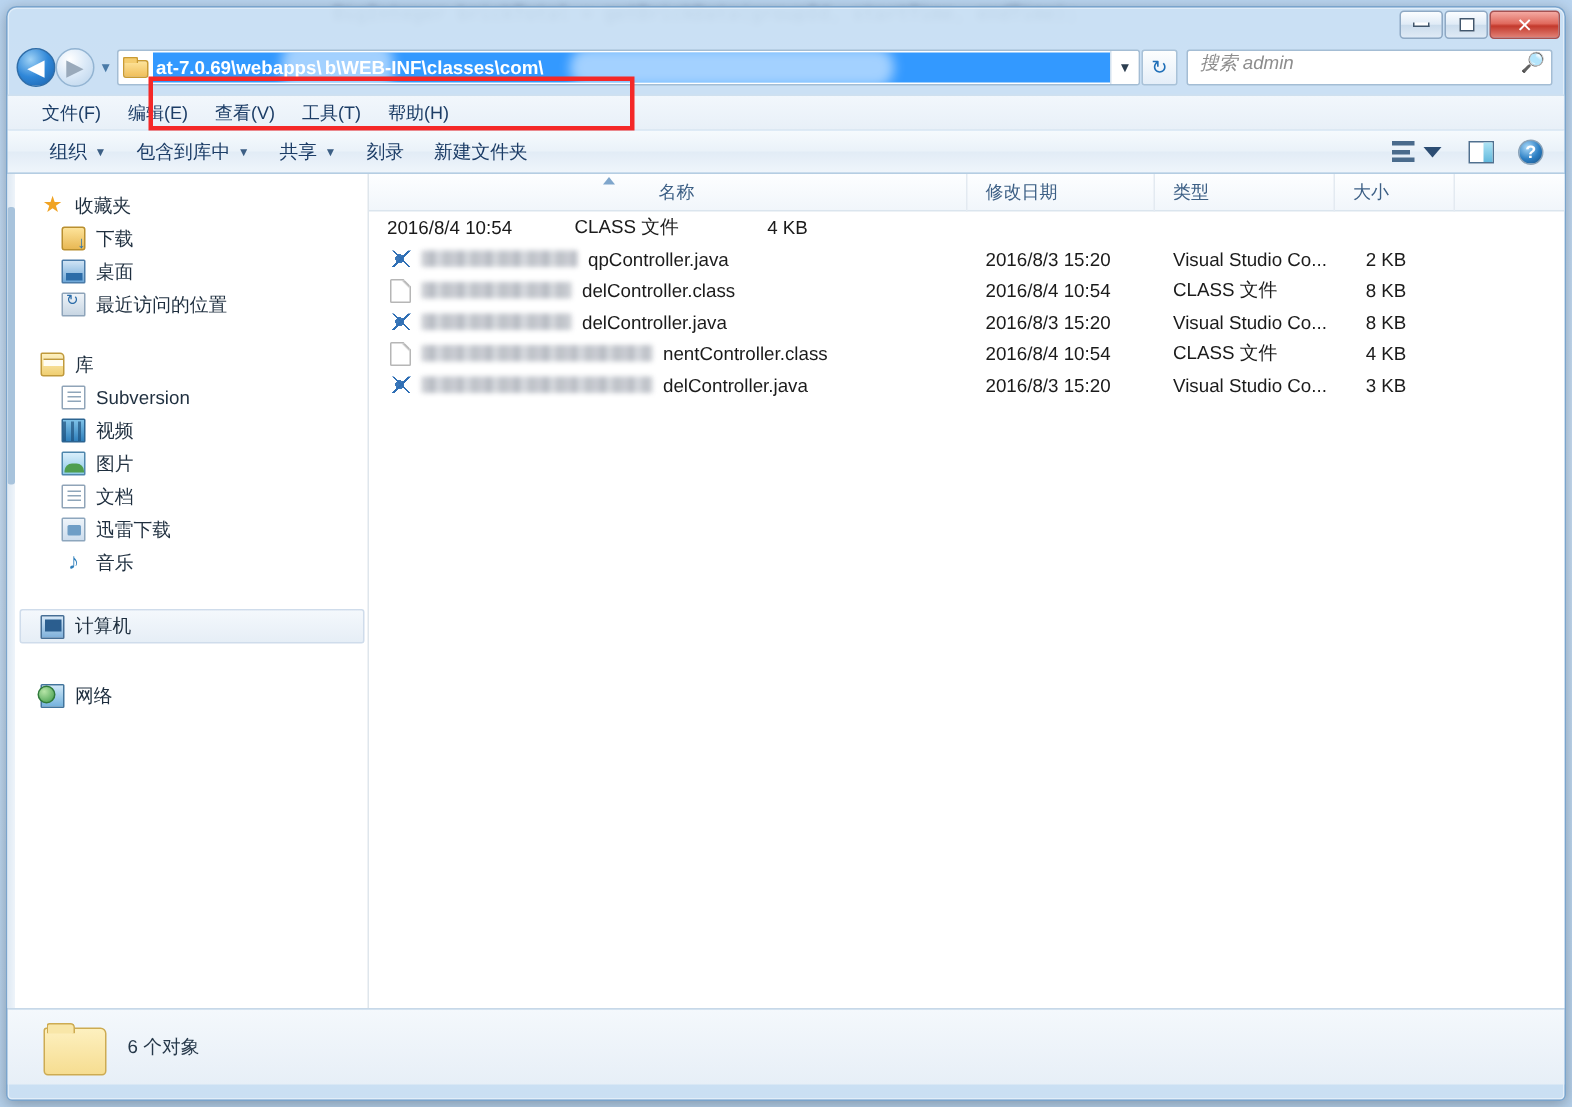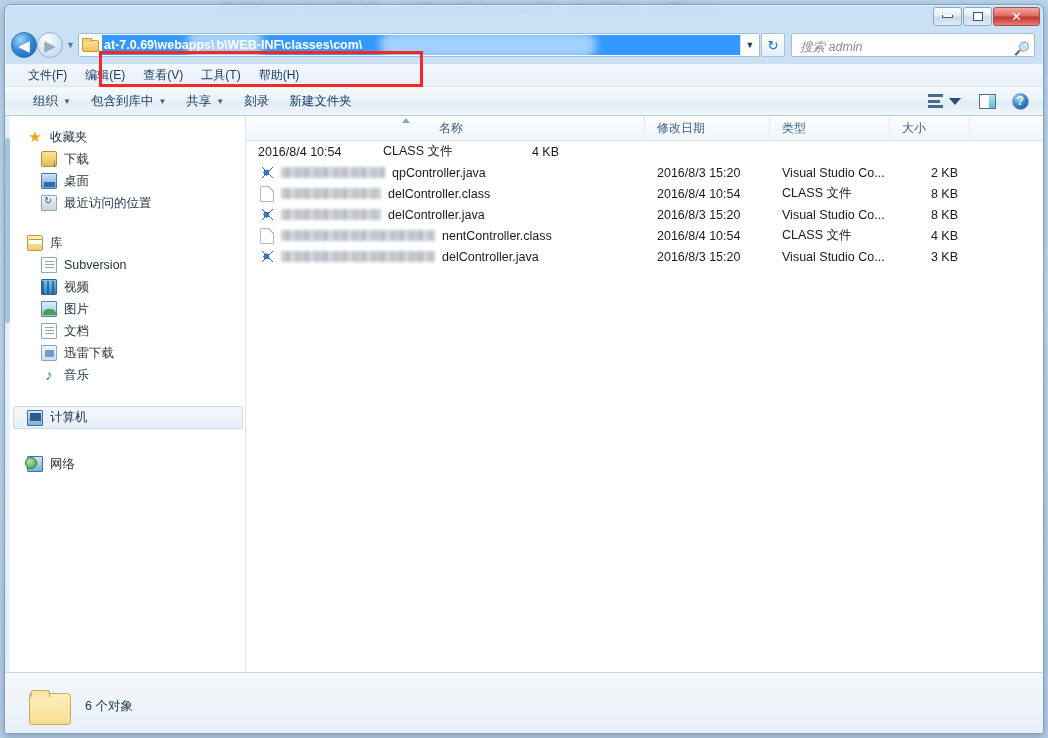--- a/index.html
+++ b/index.html
@@ -103,21 +103,21 @@
     font-size: 9px; color: #2c3e50; background: #fff; border-left: 1px solid #d4e2ef;
   }
   #refreshbtn {
     width: 24px; height: 24px; flex: none; margin-left: 1px;
     display: flex; align-items: center; justify-content: center;
     border: 1px solid #a9c2d8; border-radius: 2px; font-size: 13px; color: #1f6fb8;
     background: linear-gradient(180deg,#fdfefe,#e4eef8);
   }
   #searchbox {
     width: 244px; height: 24px; flex: none; margin-left: 6px;
-    display: flex; align-items: flex-end; background: #fff;
+    display: flex; align-items: flex-start; background: #fff;
     border: 1px solid #a4bdd4; border-radius: 2px; padding: 0 4px 0 8px;
   }
   #searchbox .sph { flex: 1; font-size: 12.5px; font-style: italic; color: #8d8d8d; }
   .mag { color: #2f6fa8; font-size: 13px; transform: scaleX(-1); }
 
   #redbox {
     position: absolute; left: 94px; top: 24px; width: 324px; height: 36px;
     border: 3px solid #f42828; pointer-events: none; z-index: 40;
   }
 
@@ -227,21 +227,21 @@
   .sortmark {
     position: absolute; left: 156px; top: 2px;
     width: 0; height: 0; border-left: 4px solid transparent; border-right: 4px solid transparent;
     border-bottom: 5px solid #7fa6cc;
   }
 
   .row { height: 21px; display: flex; align-items: center; font-size: 12.5px; color: #1b1b1b; }
   .row .c-name { width: 399px; display: flex; align-items: center; gap: 7px; padding-left: 14px; position: relative; }
   .row .c-date { width: 125px; padding-left: 12px; color: #1b1b1b; }
   .row .c-type { width: 120px; padding-left: 12px; }
-  .row .c-size { width: 80px; text-align: right; padding-right: 12px; }
+  .row .c-size { width: 80px; text-align: center; padding-right: 12px; }
 
   .fico { width: 14px; height: 16px; flex: none; position: relative; }
   .fico.class { background: #fff; border: 1px solid #b6b6b6; border-radius: 1px; }
   .fico.class:after {
     content: ''; position: absolute; right: -1px; top: -1px;
     border-left: 5px solid transparent; border-top: 5px solid #fff;
     border-right: 0; filter: drop-shadow(-1px 1px 0 #b6b6b6);
   }
   .fico.java { display: flex; align-items: center; justify-content: center; }
   .fico.java:before {
@@ -255,21 +255,21 @@
     background: radial-gradient(circle at 50% 50%, rgba(47,111,181,.95) 0 3px, transparent 3px);
   }
   .blurname {
     height: 11px; border-radius: 1px; flex: none;
     background: repeating-linear-gradient(90deg,#c6c9cf 0 5px,#b4b8c0 5px 9px,#d2d5da 9px 14px,#bcc0c7 14px 19px);
     filter: blur(1.6px); opacity: .95;
   }
 
   
   #status {
-    height: 67px; display: flex; align-items: center; gap: 14px; padding-left: 24px;
+    height: 51px; display: flex; align-items: center; gap: 14px; padding-left: 24px;
     background: linear-gradient(180deg,#f4f8fc,#e7eff7);
     border-top: 1px solid #c7d8e8;
   }
   .statfolder { width: 42px; height: 36px; position: relative; flex: none; }
   .statfolder:before {
     content: ''; position: absolute; left: 0; top: 5px; width: 40px; height: 30px;
     background: linear-gradient(180deg,#fdf0bf 0%, #f6dd91 100%);
     border: 1px solid #cdab52; border-radius: 2px 4px 3px 3px;
   }
   .statfolder:after {

